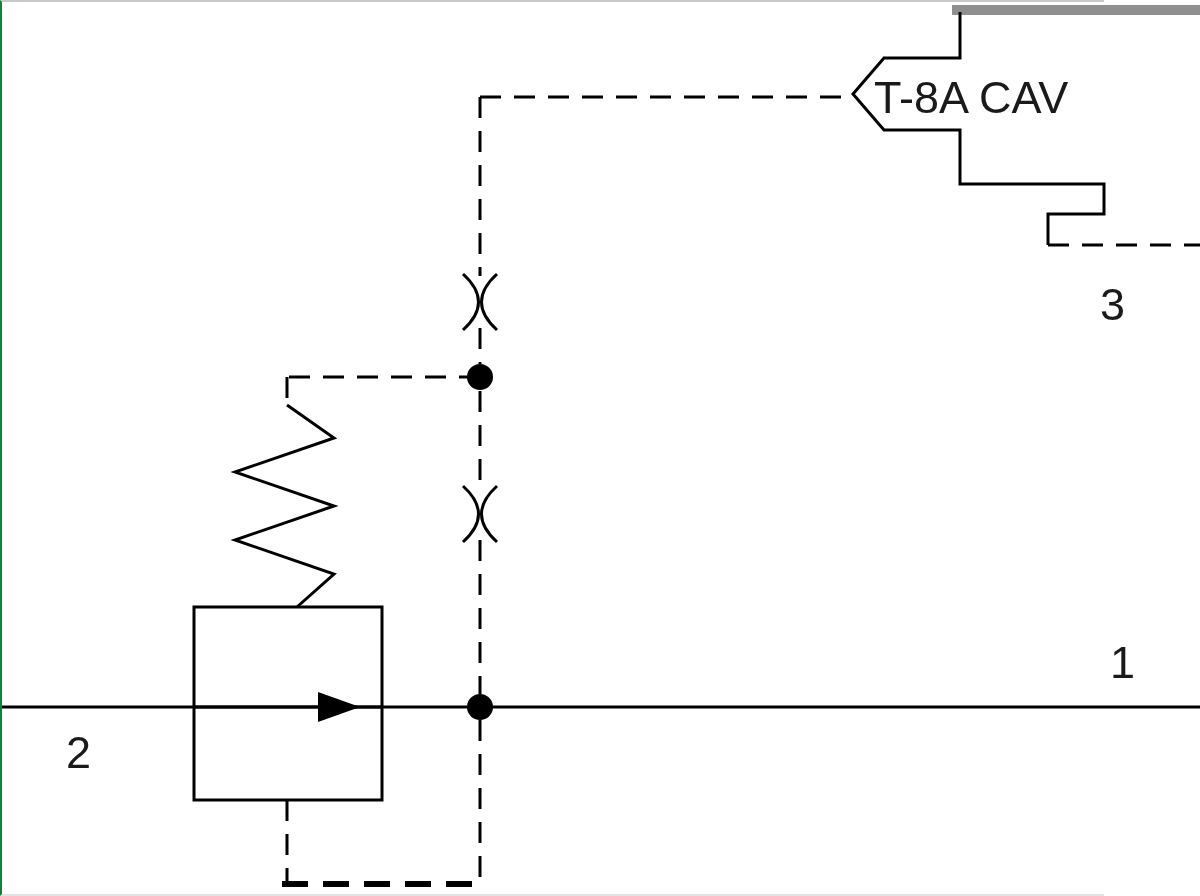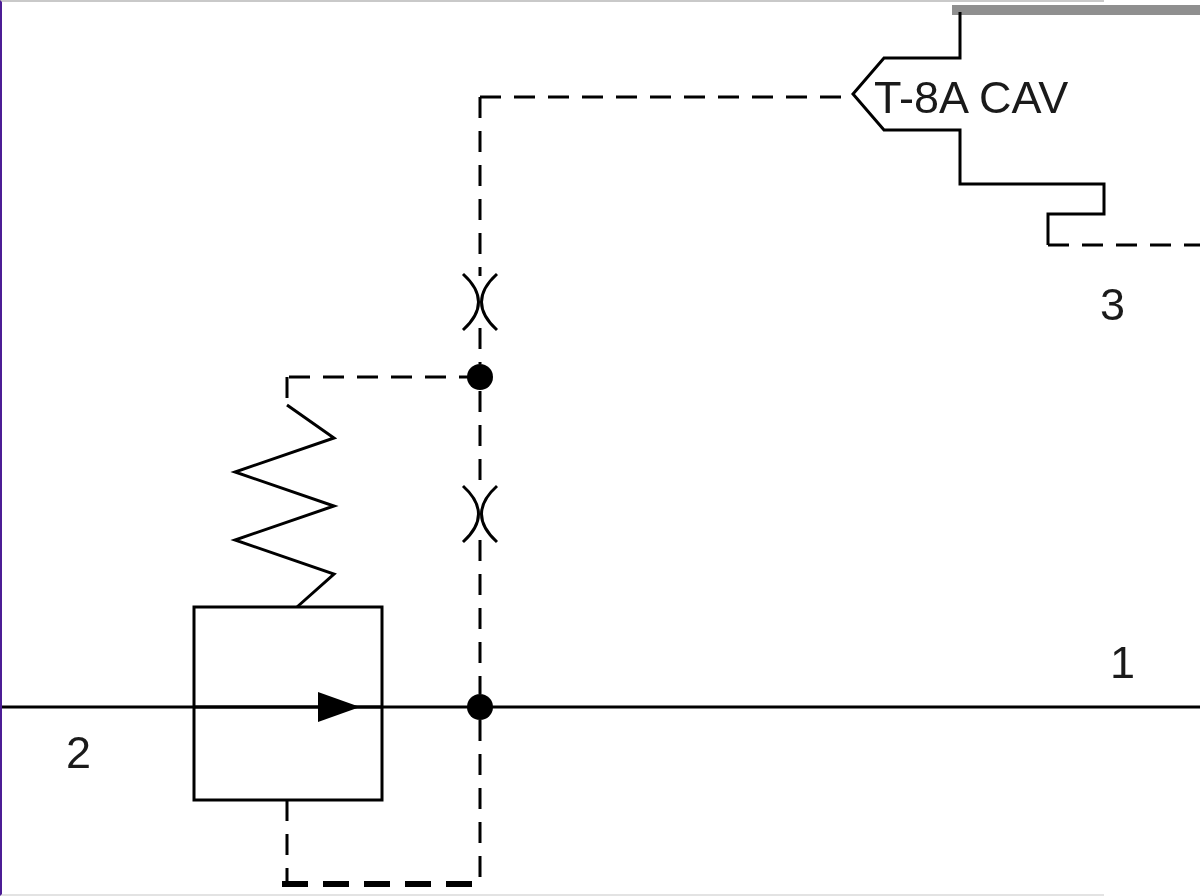--- a/index.html
+++ b/index.html
@@ -11,21 +11,21 @@
     overflow: hidden;
     font-family: "Liberation Sans", sans-serif;
   }
   .canvas-wrap {
     position: relative;
     width: 1104px;
     height: 896px;
     background: #ffffff;
     box-sizing: border-box;
     border-top: 2px solid #c9c9c9;
-    border-left: 2px solid #4c1d95;
+    border-left: 2px solid #15803d;
     border-bottom: 2px solid #e3e3e3;
   }
   svg { display: block; }
   .solid-line   { stroke: #000000; stroke-width: 3; fill: none; }
   .dashed-line  { stroke: #000000; stroke-width: 3; fill: none; stroke-dasharray: 21 13; }
   .heavy-dashed { stroke: #000000; stroke-width: 6; fill: none; stroke-dasharray: 26 15; }
   .fill-black   { fill: #000000; stroke: none; }
   .schem-text   { fill: #1a1a1a; font-family: "Liberation Sans", sans-serif; font-size: 45px; }
 </style>
 </head>

